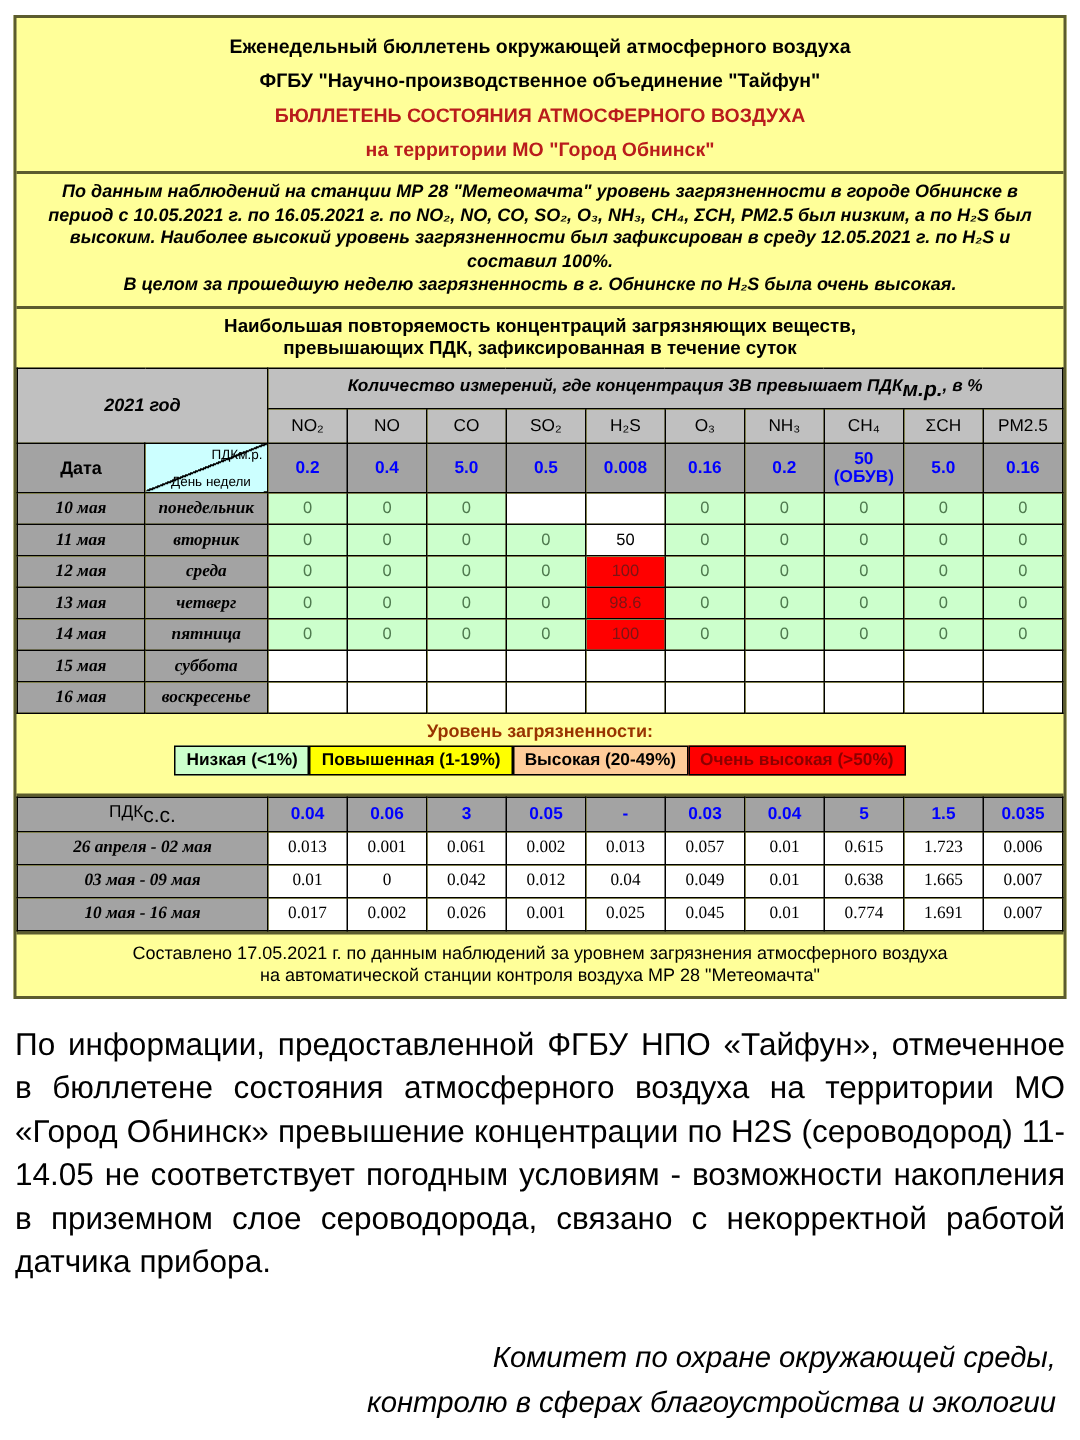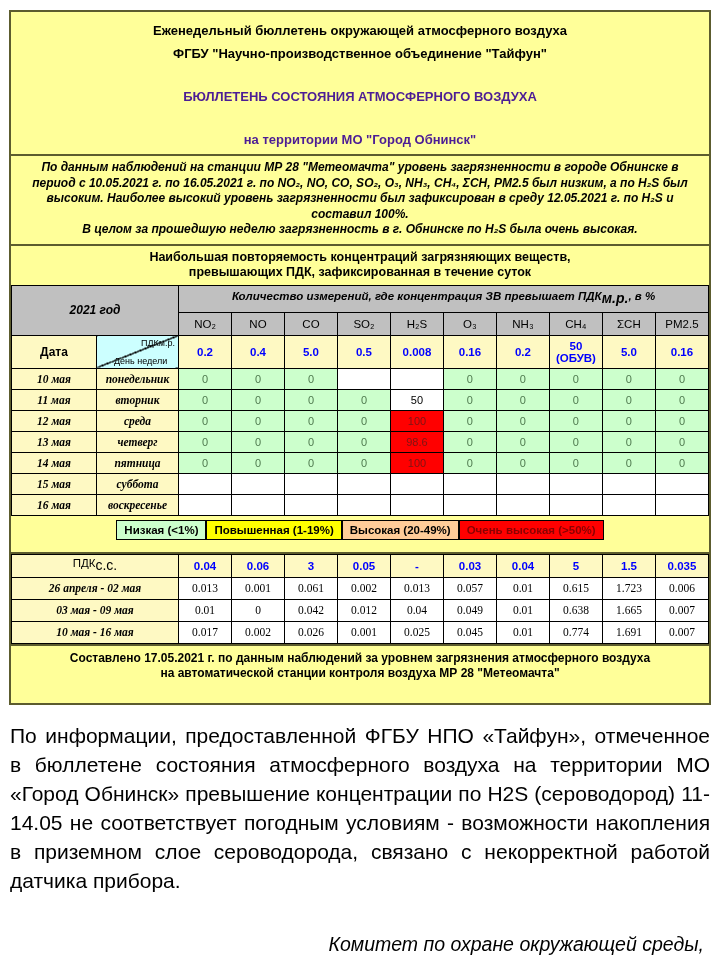--- a/index.html
+++ b/index.html
@@ -10,30 +10,30 @@
   }
   
   .bulletin{
     width:698px;margin:10px 0 0 9px;
     border:2px solid #5c5c2e;background:#ffff99;
   }
   .sec{border-bottom:2px solid #5c5c2e;}
   .sec:last-child{border-bottom:none;}
   
   .hdr{padding:7px 6px 3px;text-align:center;font-weight:bold;font-size:13px;line-height:23px;}
-  .hdr .blue{color:#4c1d95;margin-top:20px;}
+  .hdr .blue{color:#b91c1c;}
   
   .summary{padding:4px 14px 6px;text-align:center;font-weight:bold;font-style:italic;font-size:12px;line-height:15.5px;}
   
   .sec-title{font-weight:bold;font-size:12.5px;line-height:15px;text-align:center;padding:4px 4px 5px;}
   
   table{width:100%;border-collapse:collapse;table-layout:fixed;}
   th,td{border:1px solid #000;text-align:center;vertical-align:middle;padding:1px 2px;font-size:11px;overflow:hidden;}
   .gray{background:#c0c0c0;}
-  .cyan{background:#fef9c3;}
+  .cyan{background:#a3a3a3;}
   .year-cell{font-weight:bold;font-style:italic;font-size:12px;}
   .measure-title{font-weight:bold;font-style:italic;font-size:11.5px;}
   .pol-h{font-weight:normal;font-size:11.5px;}
   .h-title th{height:24px;}
   .h-pol th{height:20px;}
   .h-pdk th,.h-pdk td{height:30px;}
   #exceedance-body tr{height:21px;}
   .val-blue{color:#0000ff;font-weight:bold;font-size:11.5px;}
   .pre{white-space:pre-line;line-height:12px;}
   .serif-it{font-family:"Liberation Serif",serif;font-weight:bold;font-style:italic;font-size:11.5px;}
@@ -53,21 +53,21 @@
   .legend-wrap{padding:4px 0 12px;text-align:center;}
   .legend-title{color:#993300;font-weight:bold;font-size:12px;margin-bottom:3px;}
   .legend-row{display:flex;justify-content:center;}
   .legend-item{border:1px solid #000;font-weight:bold;font-size:11.5px;padding:3px 7px;}
   
   #pdkss-row th{font-weight:normal;font-size:11.5px;}
   #pdkss-row th,#pdkss-row td{height:20px;}
   #weekly-body tr{height:22px;}
   .wk-num{background:#ffffff;font-family:"Liberation Serif",serif;font-size:11.5px;}
   
-  .foot{padding:5px 8px 22px;text-align:center;font-weight:bold;font-size:12px;line-height:15px;}
+  .foot{padding:5px 8px 6px;text-align:center;font-weight:normal;font-size:12px;line-height:15px;}
   
   .note{margin:16px 10px 0;font-size:21px;line-height:29px;text-align:justify;}
   .signature{margin:34px 16px 0;text-align:right;font-style:italic;font-size:19.5px;line-height:30px;}
 </style>
 </head>
 <body>
 
 <div class="bulletin">
 
   <div class="sec hdr">
@@ -235,20 +235,21 @@
             <td class="val-w"></td>
             <td class="val-w"></td>
             <td class="val-w"></td>
             <td class="val-w"></td>
             <td class="val-w"></td>
             <td class="val-w"></td>
           </tr>
         </tbody>
     </table>
     <div class="legend-wrap">
+      <div class="legend-title">Уровень загрязненности:</div>
       <div class="legend-row" id="legend-items">
           <span class="legend-item" style="background: rgb(204, 255, 204); color: rgb(0, 0, 0);">Низкая (&lt;1%)</span>
           <span class="legend-item" style="background: rgb(255, 255, 0); color: rgb(0, 0, 0);">Повышенная (1-19%)</span>
           <span class="legend-item" style="background: rgb(255, 204, 153); color: rgb(0, 0, 0);">Высокая (20-49%)</span>
           <span class="legend-item" style="background: rgb(255, 0, 0); color: rgb(139, 0, 0);">Очень высокая (&gt;50%)</span>
         </div>
     </div>
   </div>
 
   <div class="sec">

